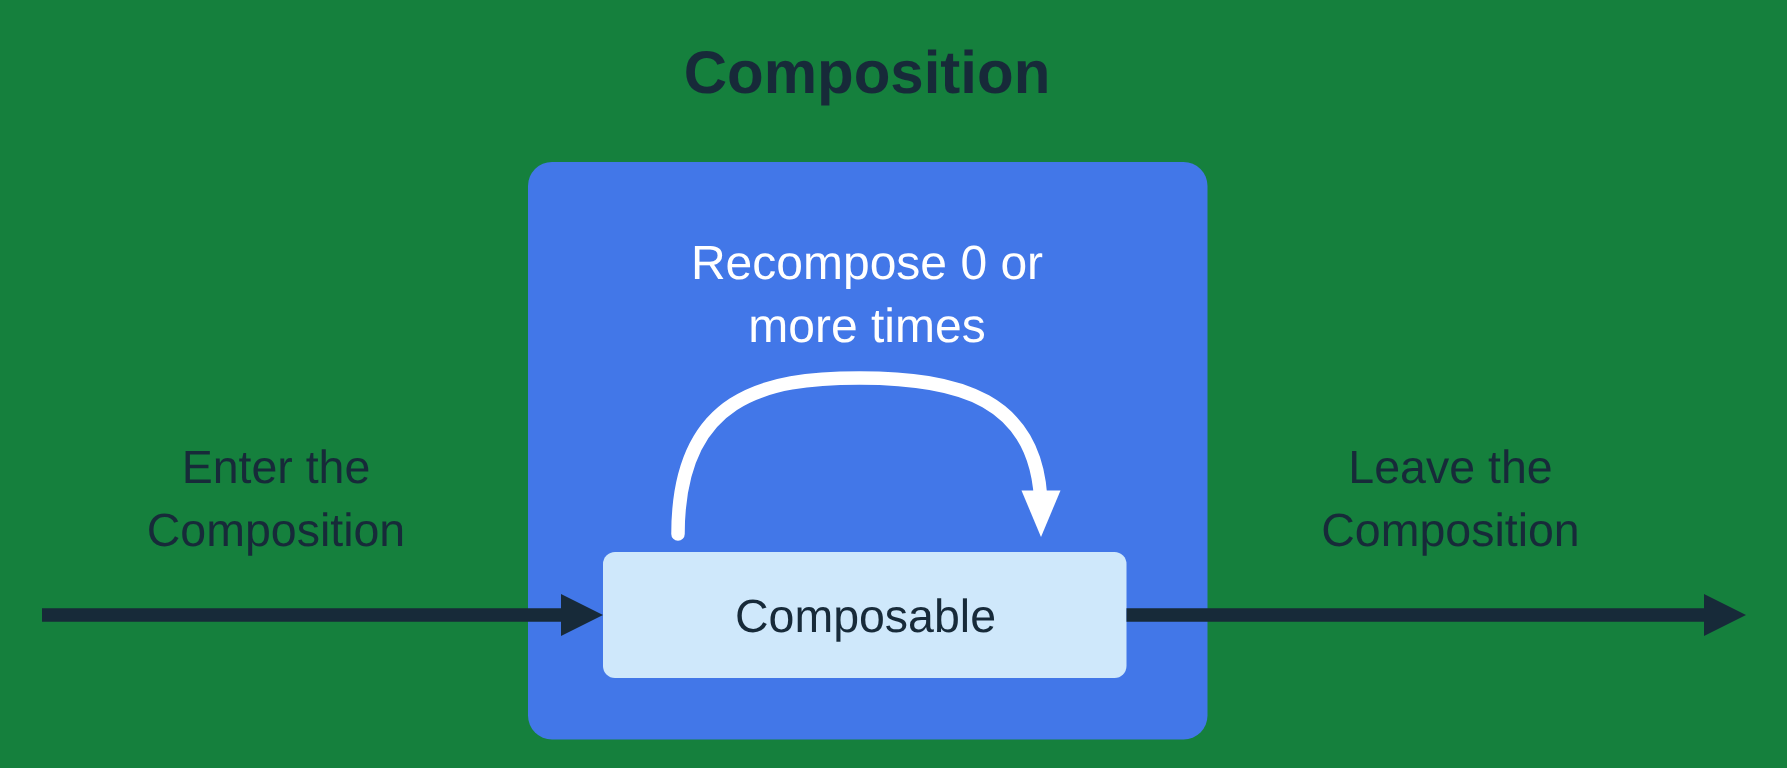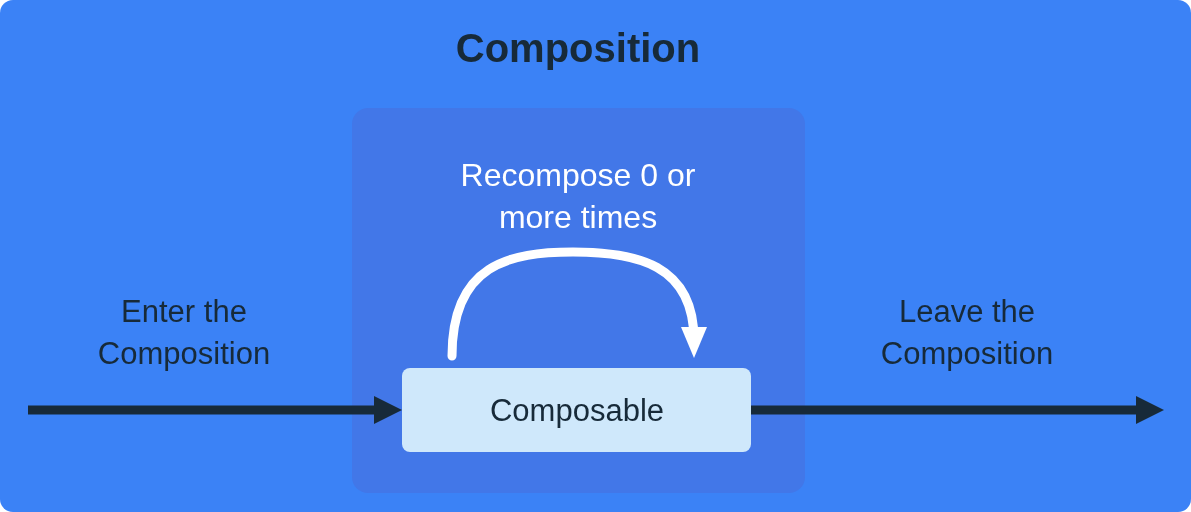--- a/index.html
+++ b/index.html
@@ -10,22 +10,21 @@
   body {
     width: 1191px;
     height: 512px;
     font-family: "Liberation Sans", sans-serif;
     overflow: hidden;
   }
   #diagram-root {
     position: relative;
     width: 1191px;
     height: 512px;
-    background: #3b82f6;
-    border-radius: 13px;
+    background: #15803d;
   }
   svg.diagram-canvas {
     display: block;
     width: 1191px;
     height: 512px;
   }
   .title-text {
     font-family: "Liberation Sans", sans-serif;
     font-weight: bold;
     font-size: 40px;

